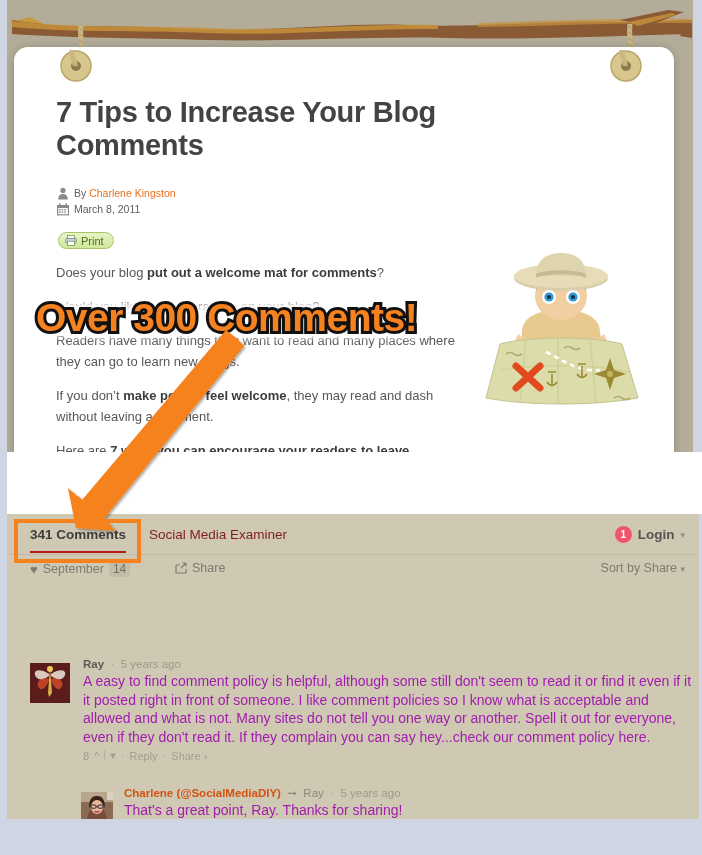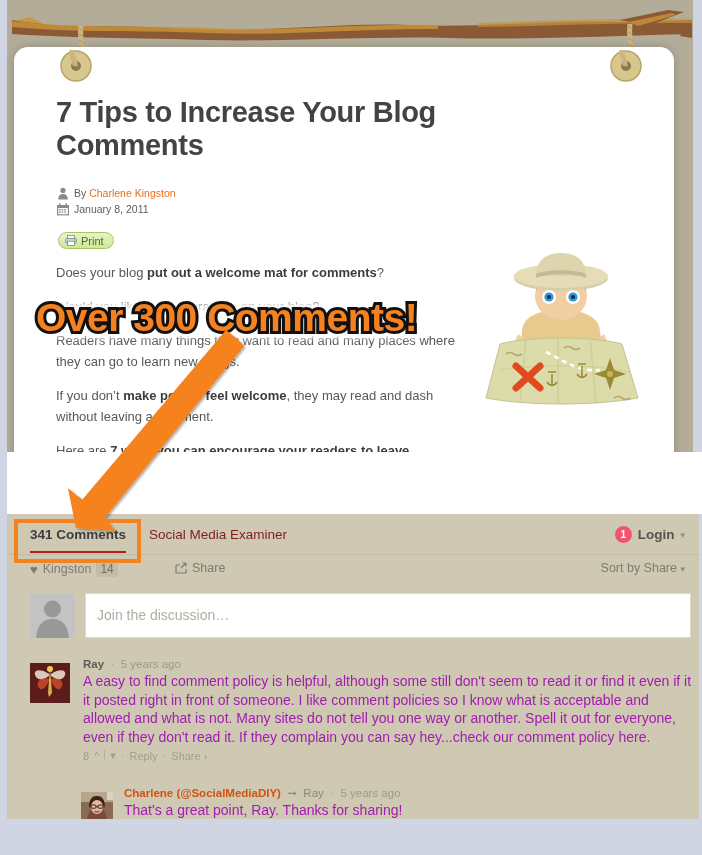--- a/index.html
+++ b/index.html
@@ -212,21 +212,21 @@
             <rect x="3" y="6" width="1.6" height="1.4"></rect>
               <rect x="5.6" y="6" width="1.6" height="1.4"></rect>
             <rect x="8.2" y="6" width="1.6" height="1.4"></rect>
               <rect x="3" y="8.4" width="1.6" height="1.4"></rect>
             <rect x="5.6" y="8.4" width="1.6" height="1.4"></rect>
               <rect x="8.2" y="8.4" width="1.6" height="1.4"></rect>
           </g>
           <rect x="3" y="0.4" width="1.5" height="2.6" fill="#8a8a8a"></rect>
           <rect x="9.5" y="0.4" width="1.5" height="2.6" fill="#8a8a8a"></rect>
         </svg>
-        <span>January 8, 2011</span>
+        <span>March 8, 2011</span>
       </div>
     </div>
 
     <div class="print-btn">
       <svg style="width:12px;height:11px" viewBox="0 0 12 11">
         <rect x="2.4" y="0.6" width="7.2" height="3" fill="#ffffff" stroke="#6f8f3a" stroke-width="0.7"></rect>
         <rect x="0.6" y="3.4" width="10.8" height="4.6" rx="1" fill="#c9d7e6" stroke="#6b7f95" stroke-width="0.7"></rect>
         <rect x="2.6" y="6.2" width="6.8" height="4.2" fill="#ffffff" stroke="#6f8f3a" stroke-width="0.7"></rect>
         <circle cx="9.6" cy="5" r="0.7" fill="#7fb03a"></circle>
       </svg>
@@ -308,46 +308,36 @@
         <div class="d-login">
           <span class="d-badge">1</span>
           <span class="d-login-txt">Login</span>
           <span class="caret">▾</span>
         </div>
       </div>
 
       <div class="d-subhead">
         <div class="d-rec">
           <span class="heart">♥</span>
-          <span class="d-rec-txt">Kingston</span>
+          <span class="d-rec-txt">September</span>
           <span class="d-rec-num">14</span>
         </div>
         <div class="d-share">
           <svg style="width:12px;height:12px" viewBox="0 0 12 12">
             <path d="M1 3 H5 M1 3 V11 H11 V7" stroke="#7c7c72" stroke-width="1.2" fill="none"></path>
             <path d="M6 6 L11 1 M11 1 H7.5 M11 1 V4.5" stroke="#7c7c72" stroke-width="1.2" fill="none"></path>
           </svg>
           <span>Share</span>
         </div>
         <div class="d-sort">
           <span>Sort by Share</span>
           <span class="caret">▾</span>
         </div>
       </div>
 
-      <div class="d-compose">
-        <svg class="avatar-anon" viewBox="0 0 45 45">
-          <rect width="45" height="45" fill="#c3c3c3"></rect>
-          <circle cx="22.5" cy="16" r="8.5" fill="#989898"></circle>
-          <path d="M6 45 C 7 31, 14 26, 22.5 26 C 31 26, 38 31, 39 45 Z" fill="#989898"></path>
-        </svg>
-        <div class="compose-box">
-          <span class="compose-ph">Join the discussion…</span>
-        </div>
-      </div>
 
       <div class="cmt" id="cmt1">
         <svg class="cmt-av" viewBox="0 0 40 40">
           <rect width="40" height="40" fill="#5b1d1b"></rect>
           <path d="M20 5 L22 30 L19 34 L18 30 Z" fill="#d8b04a"></path>
           <path d="M19 11 C 8 4, 2 8, 6 14 C 10 19, 16 15, 19 13 Z" fill="#e8dccf" opacity="0.9"></path>
           <path d="M21 11 C 32 4, 38 8, 34 14 C 30 19, 24 15, 21 13 Z" fill="#e8dccf" opacity="0.9"></path>
           <path d="M19 16 C 10 14, 5 20, 9 25 C 13 29, 17 22, 19 18 Z" fill="#cf4a2a" opacity="0.85"></path>
           <path d="M21 16 C 30 14, 35 20, 31 25 C 27 29, 23 22, 21 18 Z" fill="#cf4a2a" opacity="0.85"></path>
           <circle cx="20" cy="6" r="3" fill="#f0c95e"></circle>

